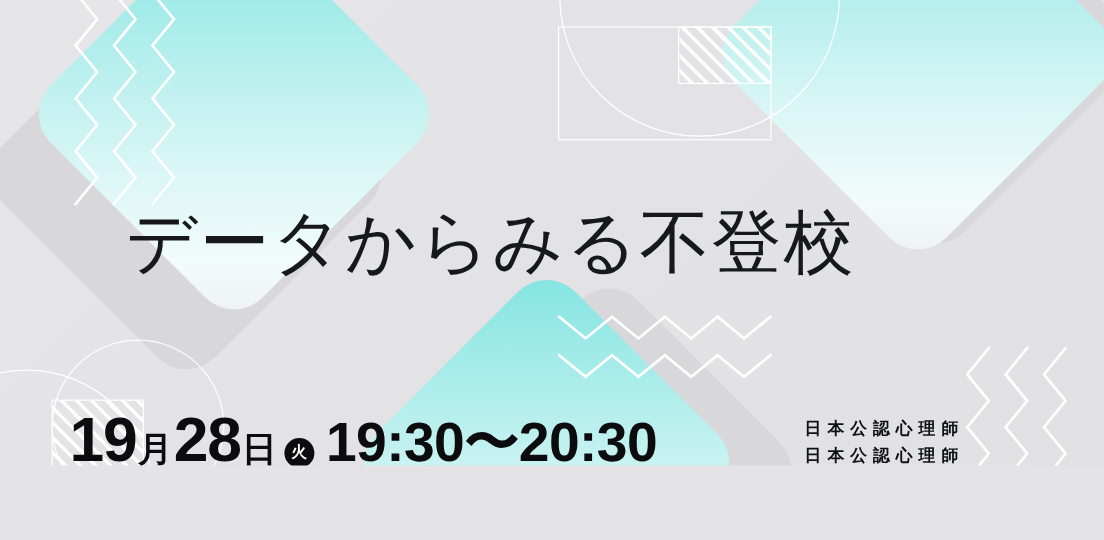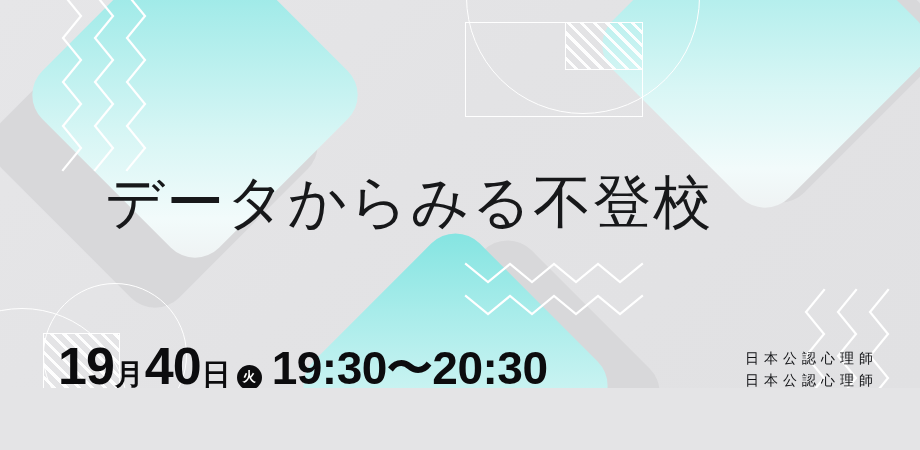--- a/index.html
+++ b/index.html
@@ -79,24 +79,24 @@
   .dunit{font-size:29px;font-weight:800;line-height:1;margin:0 1px;}
   .dow{
     display:inline-flex;align-items:center;justify-content:center;
     width:25px;height:25px;border-radius:50%;
     background:#0c0c0e;color:#ffffff;font-size:13px;font-weight:700;
     margin-left:5px;margin-right:10px;transform:translateY(-3px);
   }
   .dtime{font-size:46px;font-weight:800;line-height:1;letter-spacing:-0.5px;margin-top:36px;}
 
   #logo{
-    position:absolute;left:728px;top:348px;width:150px;
-    text-align:right;color:#101114;
+    position:absolute;left:662px;top:348px;width:150px;
+    text-align:center;color:#101114;
     font-family:"DejaVu Sans Mono","Liberation Mono",monospace;
-    font-weight:400;
+    font-weight:700;
   }
   #logo .l1{font-size:14px;letter-spacing:5px;line-height:1.55;}
   #logo .l2{font-size:14px;letter-spacing:5px;line-height:1.55;}
 </style>
 </head>
 <body>
 
 <div id="poster">
 
   <div class="layer">
@@ -143,21 +143,21 @@
     </div>
 
   </div>
 
   <h1 class="jp" id="title">データからみる不登校</h1>
 
 
   <div id="dateline">
     <span class="dnum">19</span>
     <span class="dunit jp">月</span>
-    <span class="dnum">40</span>
+    <span class="dnum">28</span>
     <span class="dunit jp">日</span>
     <span class="dow jp">火</span>
     <span class="dtime">19:30〜20:30</span>
   </div>
 
   <div id="logo">
     <div class="l1 jp">日本公認心理師</div>
     <div class="l2 jp">日本公認心理師</div>
   </div>
 

